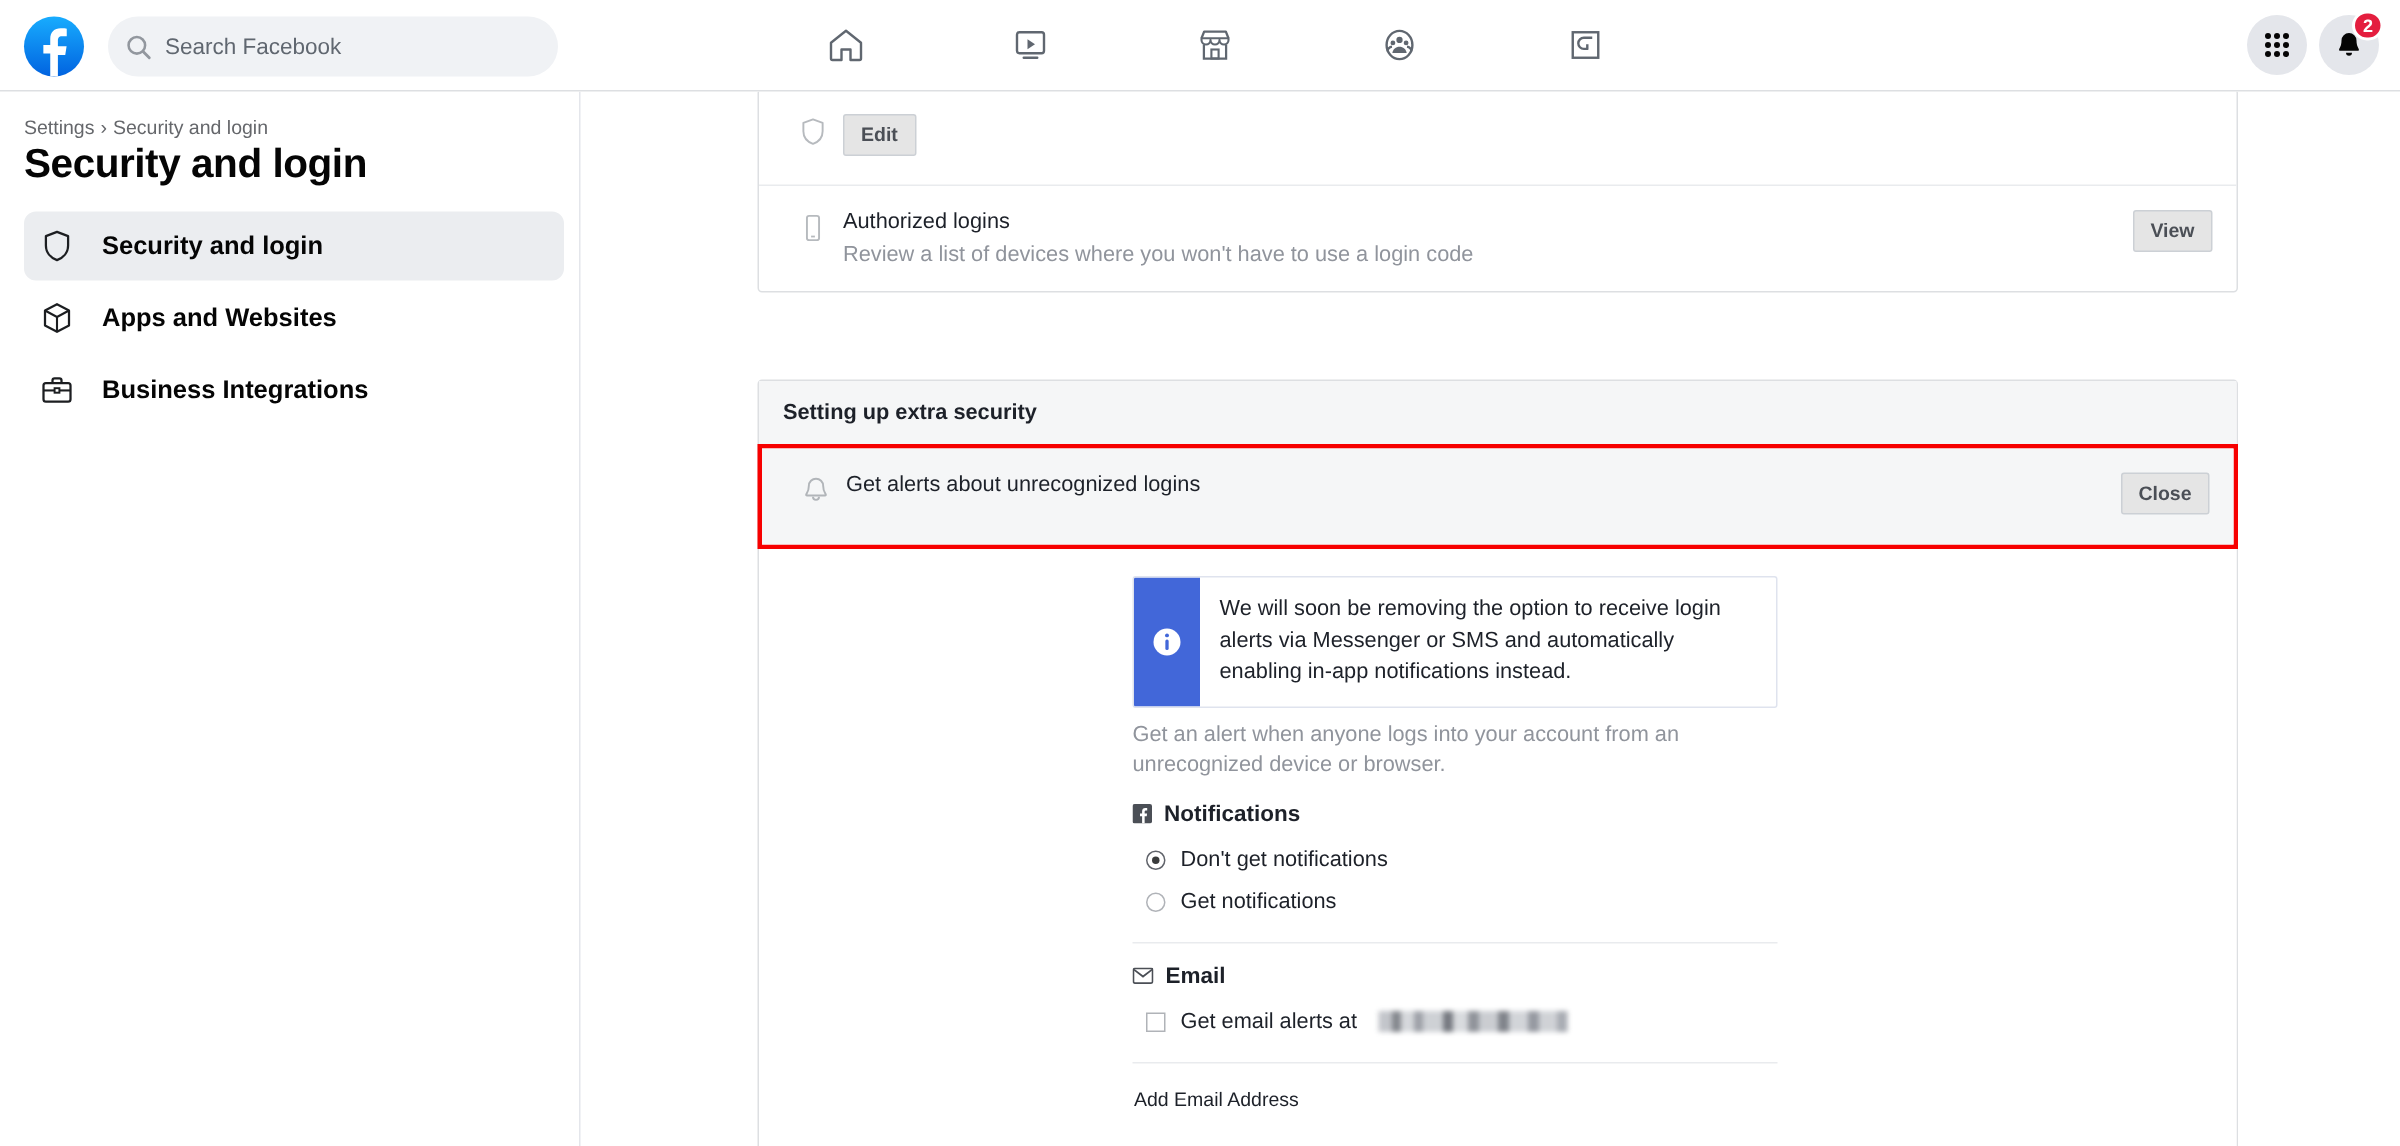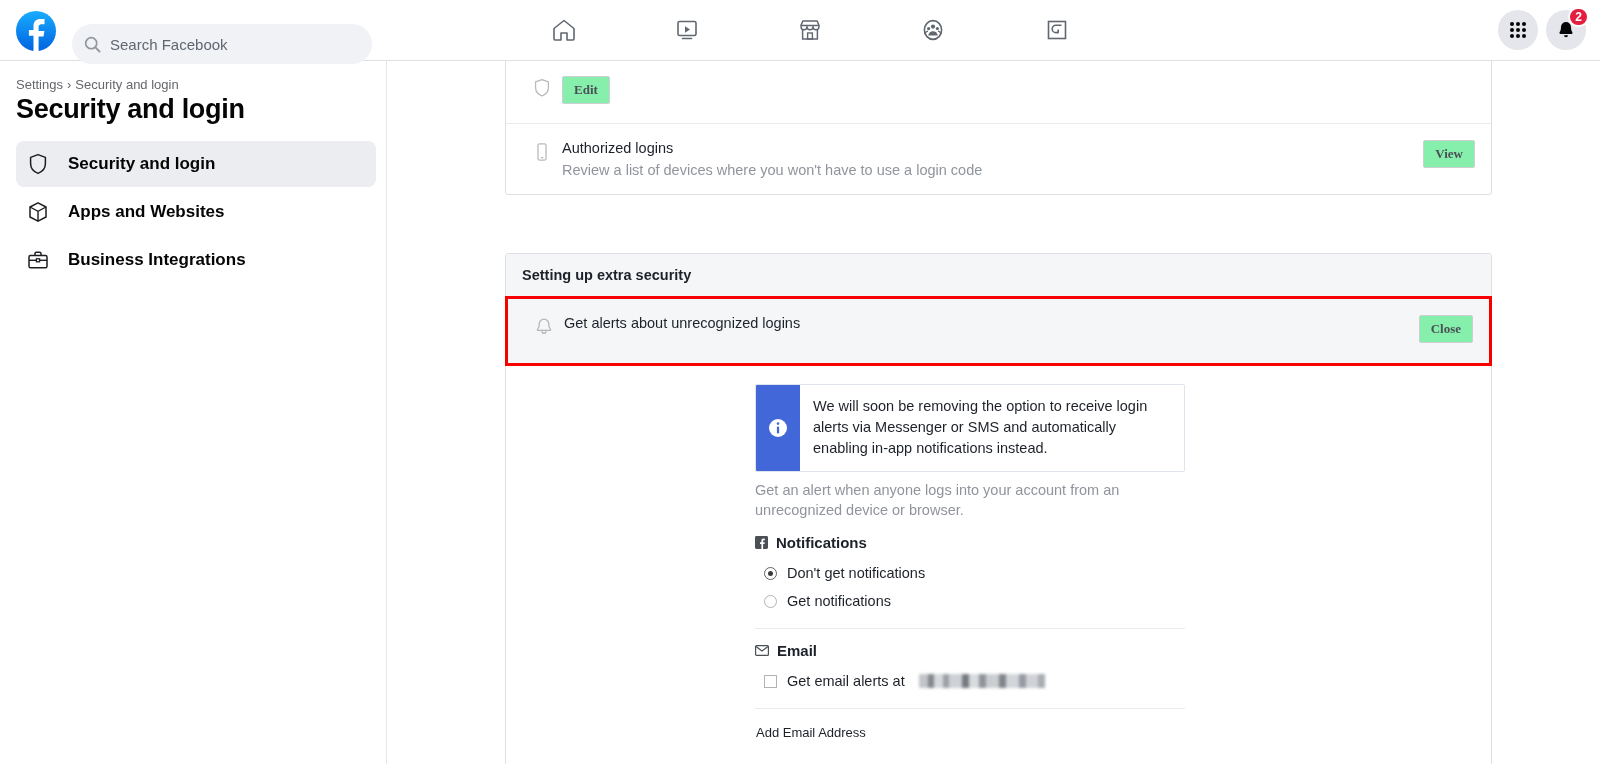--- a/index.html
+++ b/index.html
@@ -22,21 +22,21 @@
   .fb-logo {
     position: absolute; left: 16px; top: 11px;
     width: 40px; height: 40px; border-radius: 50%;
     background: linear-gradient(180deg,#18ACFE 0%,#0163E0 100%);
     display: flex; align-items: flex-end; justify-content: center;
     cursor: pointer;
   }
   .fb-logo svg { display:block; }
 
   .searchbox {
-    position: absolute; left: 72px; top: 24px;
+    position: absolute; left: 72px; top: 11px;
     width: 300px; height: 40px;
     background: #f0f2f5; border-radius: 20px;
     display: flex; align-items: center; padding: 0 12px;
     cursor: text;
   }
   .searchbox .mag { width: 17px; height: 17px; flex: 0 0 auto; margin-right: 9px; opacity:.65;}
   .search-input {
     border: none; outline: none; background: transparent;
     font-family: "Liberation Sans", sans-serif;
     font-size: 15px; color: #1c1e21; width: 240px;
@@ -133,23 +133,23 @@
   .row .rtext { flex: 1 1 auto; padding-right: 14px; }
   .row .rtitle {
     font-size: 14.5px; color: #1d2129; line-height: 20px; margin-bottom: 2px;
   }
   .row .rdesc {
     font-size: 14.5px; color: #90949c; line-height: 20px;
   }
   .row .raction { flex: 0 0 auto; display:flex; align-items:center; padding-top:2px; }
 
   .btn {
-    font-family: Liberation Serif, serif;
+    font-family: Liberation Sans, sans-serif;
     font-size: 13px; font-weight: bold;
-    color: #4b4f56; background: #86efac;
+    color: #4b4f56; background: #e5e5e5;
     border: 1px solid #ccd0d5; border-radius: 2px;
     padding: 5px 11px; cursor: pointer; line-height: 16px;
   }
 
   
   .card2 { top: 192px; }
   .card2-head {
     padding: 13px 16px;
     font-size: 14.5px; font-weight: bold; color: #1d2129;
     background: #f5f6f7;

